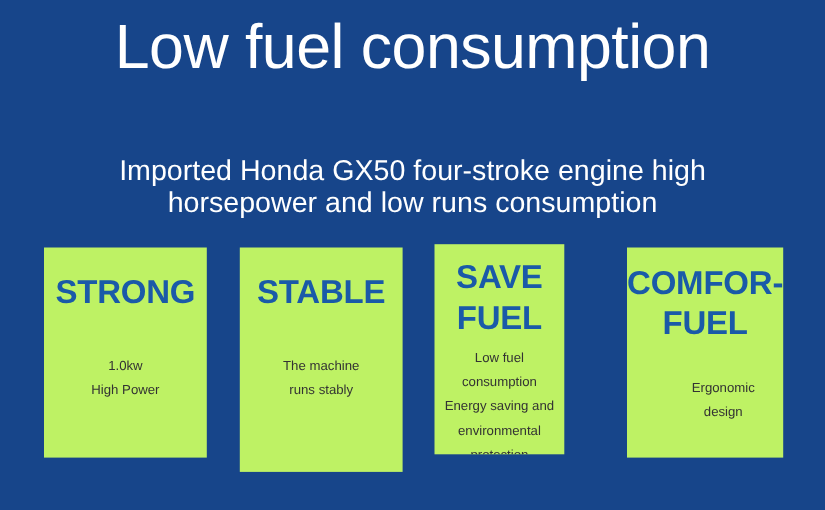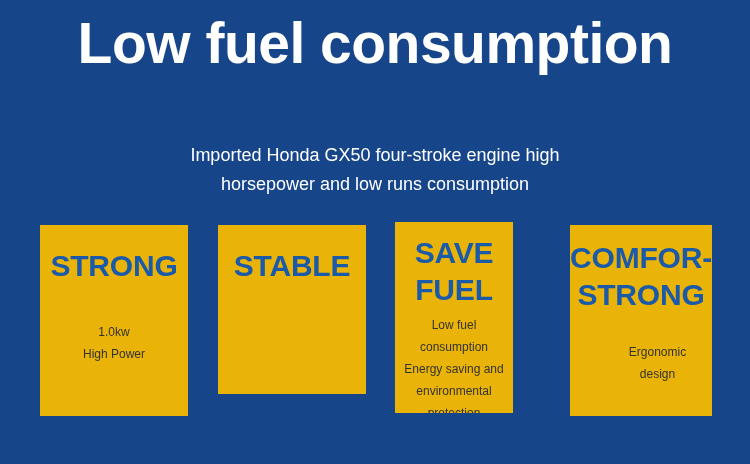--- a/index.html
+++ b/index.html
@@ -22,57 +22,57 @@
   }
 
   
   #headline {
     position: absolute;
     left: 0;
     top: 18px;
     width: 750px;
     text-align: center;
     color: #ffffff;
-    font-weight: bold;
+    font-weight: normal;
     font-size: 57px;
     line-height: 51px;
     letter-spacing: -0.5px;
     white-space: nowrap;
   }
   #headline .hl-line {
     display: block;
   }
 
   
   #subtitle {
     position: absolute;
     left: 0;
     top: 141px;
     width: 750px;
     text-align: center;
     color: #ffffff;
-    font-size: 18px;
+    font-size: 26px;
     line-height: 29px;
     font-weight: normal;
   }
   #subtitle .sub-line {
     display: block;
   }
 
   
   #cards {
     position: absolute;
     left: 0;
     top: 0;
     width: 750px;
     height: 464px;
   }
   .card {
     position: absolute;
-    background: #eab308;
+    background: #bef264;
     box-sizing: border-box;
     text-align: center;
     overflow: hidden;
   }
   .card-title {
     color: #1a5aa8;
     font-weight: bold;
     font-size: 30px;
     line-height: 37px;
     letter-spacing: -0.2px;
@@ -84,21 +84,21 @@
     line-height: 22px;
     font-weight: normal;
     white-space: pre-line;
   }
 
   
   #card-strong      { left: 40px;  top: 225px; width: 148px; height: 191px; }
   #card-strong   .card-title { margin-top: 22px; }
   #card-strong   .card-body  { margin-top: 37px; }
 
-  #card-stable      { left: 218px; top: 225px; width: 148px; height: 169px; }
+  #card-stable      { left: 218px; top: 225px; width: 148px; height: 204px; }
   #card-stable   .card-title { margin-top: 22px; }
   #card-stable   .card-body  { margin-top: 37px; }
 
   #card-save-fuel   { left: 395px; top: 222px; width: 118px; height: 191px; }
   #card-save-fuel .card-title { margin-top: 12px; }
   #card-save-fuel .card-body  { margin-top: 6px; text-align: center; }
 
   #card-comfortable { left: 570px; top: 225px; width: 142px; height: 191px; }
   #card-comfortable .card-title { margin-top: 14px; }
   #card-comfortable .card-body  { margin-top: 28px; padding-left: 33px; }
@@ -120,33 +120,35 @@
   <div id="cards">
 
     <div class="card" id="card-strong">
       <div class="card-title">STRONG</div>
       <div class="card-body">1.0kw
 High Power</div>
     </div>
 
     <div class="card" id="card-stable">
       <div class="card-title">STABLE</div>
+      <div class="card-body">The machine
+runs stably</div>
     </div>
 
     <div class="card" id="card-save-fuel">
       <div class="card-title">SAVE
 FUEL</div>
       <div class="card-body">Low fuel
 consumption
 Energy saving and
 environmental
 protection</div>
     </div>
 
     <div class="card" id="card-comfortable">
       <div class="card-title">COMFOR-
-STRONG</div>
+FUEL</div>
       <div class="card-body">Ergonomic
 design</div>
     </div>
 
   </div>
 </div>
 
 </body></html>

